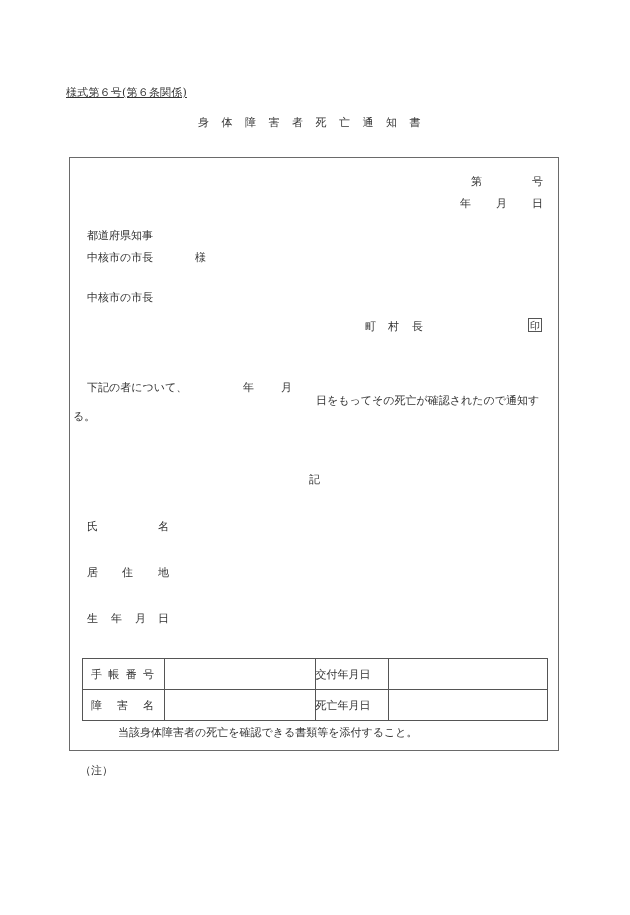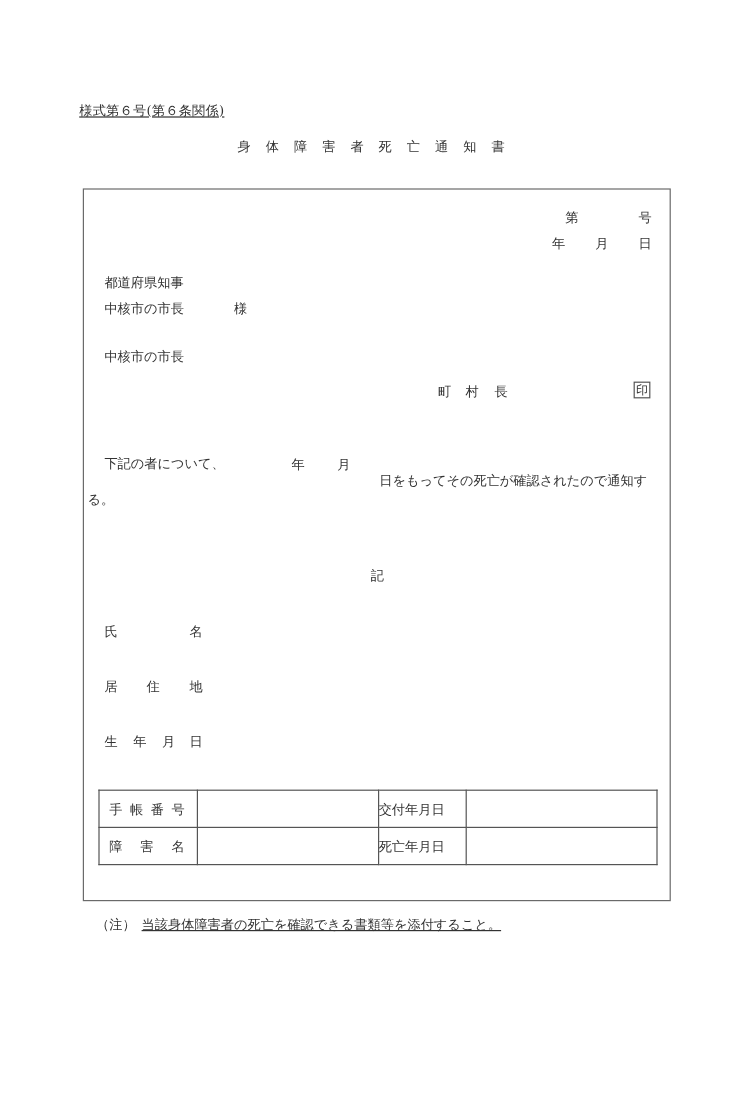--- a/index.html
+++ b/index.html
@@ -107,13 +107,13 @@
       </div>
     </td>
     <td class="c2"></td>
     <td class="c3">死亡年月日</td>
     <td class="c4"></td>
   </tr>
 </tbody>
   </table>
 
 <div class="abs" style="left:80px; top:764px;">（注）</div>
-<div class="abs" style="left:118px; top:764px;text-decoration:underline;">当該身体障害者の死亡を確認できる書類等を添付すること。</div>
+<div class="abs" style="left:118px; top:726px;">当該身体障害者の死亡を確認できる書類等を添付すること。</div>
 
 </body></html>

